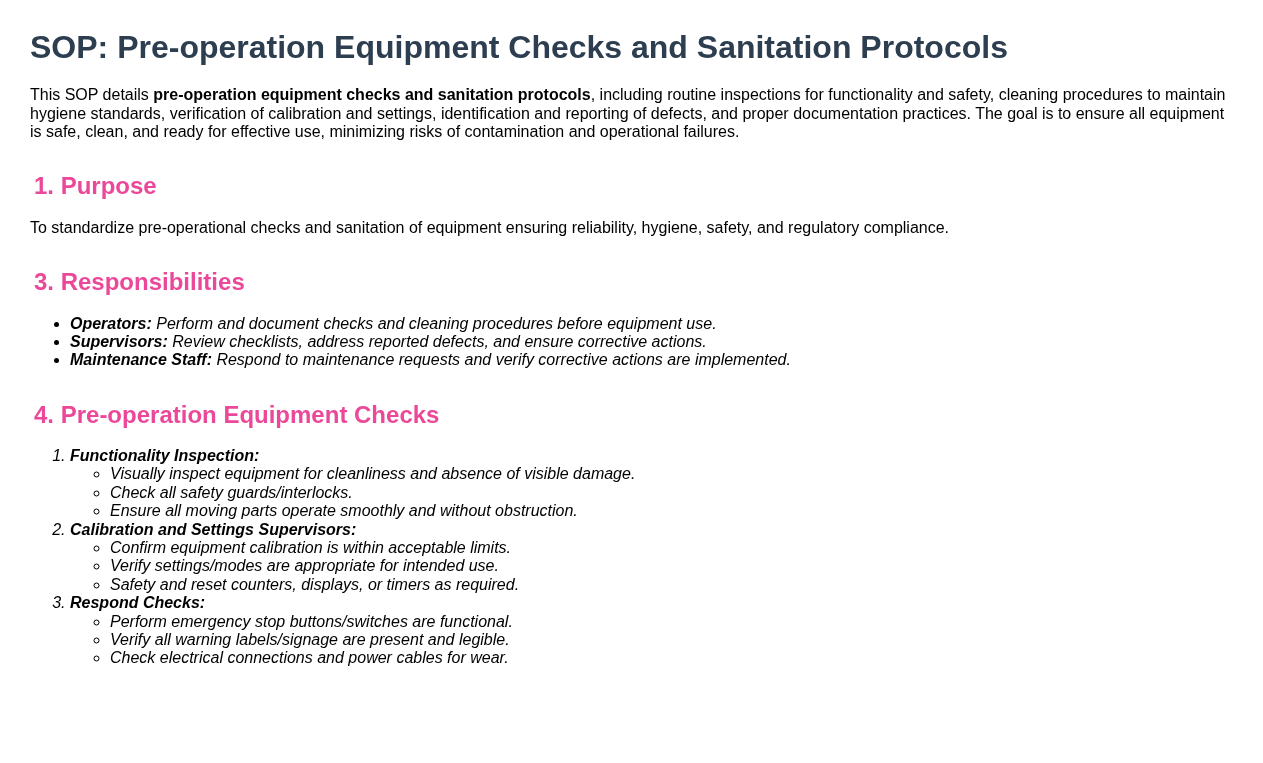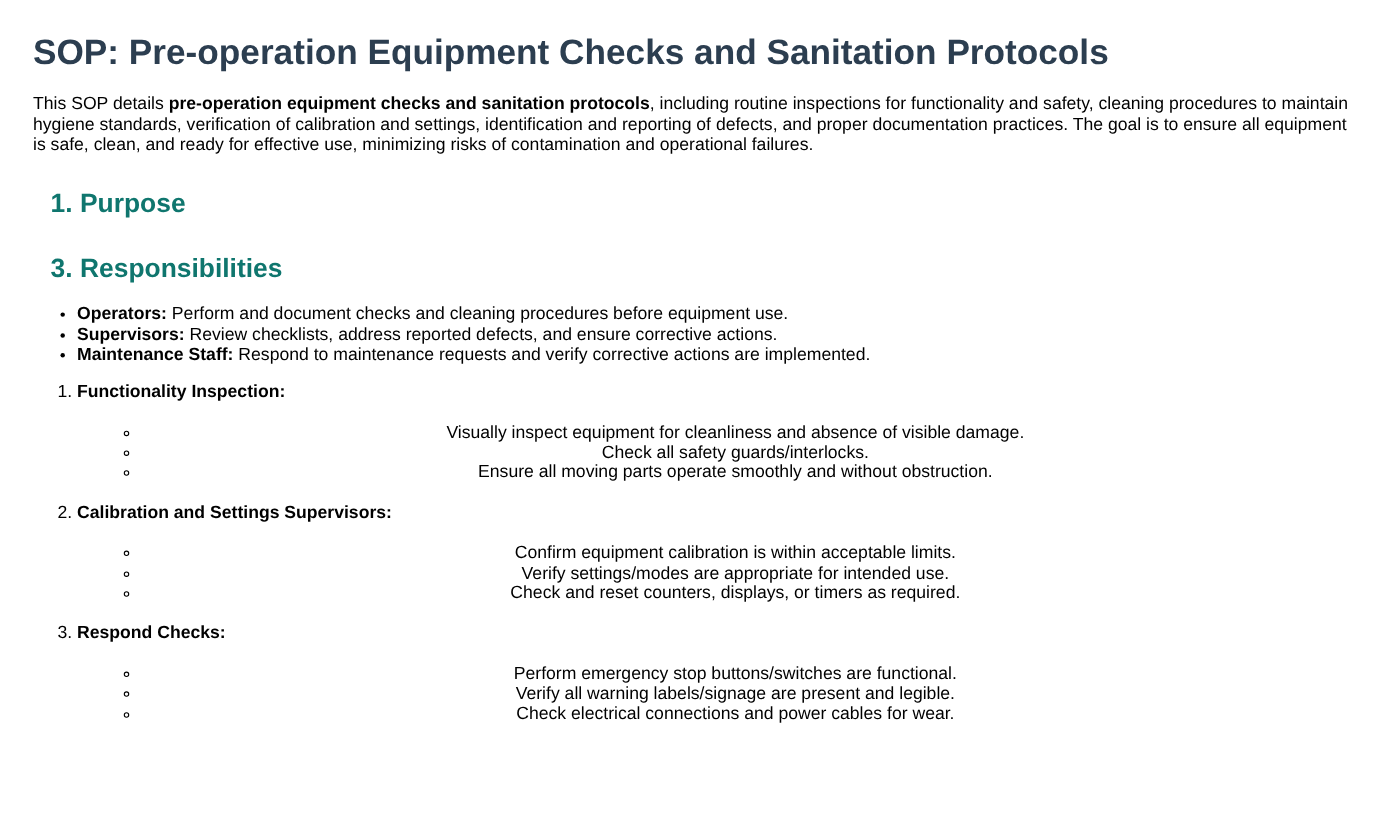--- a/index.html
+++ b/index.html
@@ -18,76 +18,78 @@
   h1 {
     font-size: 32px;
     font-weight: bold;
     color: #2c3e50;
     margin: 0 0 21px 0;
     line-height: 1.1;
   }
   h2 {
     font-size: 24px;
     font-weight: bold;
-    color: #0f766e;
-    margin: 32px 0 19px 16px;
+    color: #ec4899;
+    margin: 32px 0 19px 4px;
     line-height: 1.1;
   }
   p { margin: 16px 0; }
   ul.top-list, ol.top-list {
     margin: 16px 0;
     padding-left: 40px;
+    font-style: italic;
   }
   ol.top-list > li > ul {
-    margin: 18px;
+    margin: 0;
     padding-left: 40px;
     list-style-type: circle;
-    text-align: center;
   }
   strong { font-weight: bold; }
 </style>
 </head>
 <body>
 
 <div class="page">
 
   <h1>SOP: Pre-operation Equipment Checks and Sanitation Protocols</h1>
 
   <p><span>This SOP details </span><strong>pre-operation equipment checks and sanitation protocols</strong><span>, including routine inspections for functionality and safety, cleaning procedures to maintain hygiene standards, verification of calibration and settings, identification and reporting of defects, and proper documentation practices. The goal is to ensure all equipment is safe, clean, and ready for effective use, minimizing risks of contamination and operational failures.</span></p>
 
   <section>
     <h2>1. Purpose</h2>
+    <p>To standardize pre-operational checks and sanitation of equipment ensuring reliability, hygiene, safety, and regulatory compliance.</p>
   </section>
 
 
   <section>
     <h2>3. Responsibilities</h2>
     <ul class="top-list">
       <li><strong>Operators:</strong><span> Perform and document checks and cleaning procedures before equipment use.</span></li>
       <li><strong>Supervisors:</strong><span> Review checklists, address reported defects, and ensure corrective actions.</span></li>
       <li><strong>Maintenance Staff:</strong><span> Respond to maintenance requests and verify corrective actions are implemented.</span></li>
     </ul>
   </section>
 
   <section>
+    <h2>4. Pre-operation Equipment Checks</h2>
     <ol class="top-list">
       <li>
         <strong>Functionality Inspection:</strong>
         <ul>
           <li>Visually inspect equipment for cleanliness and absence of visible damage.</li>
           <li>Check all safety guards/interlocks.</li>
           <li>Ensure all moving parts operate smoothly and without obstruction.</li>
         </ul>
       </li>
       <li>
         <strong>Calibration and Settings Supervisors:</strong>
         <ul>
           <li>Confirm equipment calibration is within acceptable limits.</li>
           <li>Verify settings/modes are appropriate for intended use.</li>
-          <li>Check and reset counters, displays, or timers as required.</li>
+          <li>Safety and reset counters, displays, or timers as required.</li>
         </ul>
       </li>
       <li>
         <strong>Respond Checks:</strong>
         <ul>
           <li>Perform emergency stop buttons/switches are functional.</li>
           <li>Verify all warning labels/signage are present and legible.</li>
           <li>Check electrical connections and power cables for wear.</li>
         </ul>
       </li>

